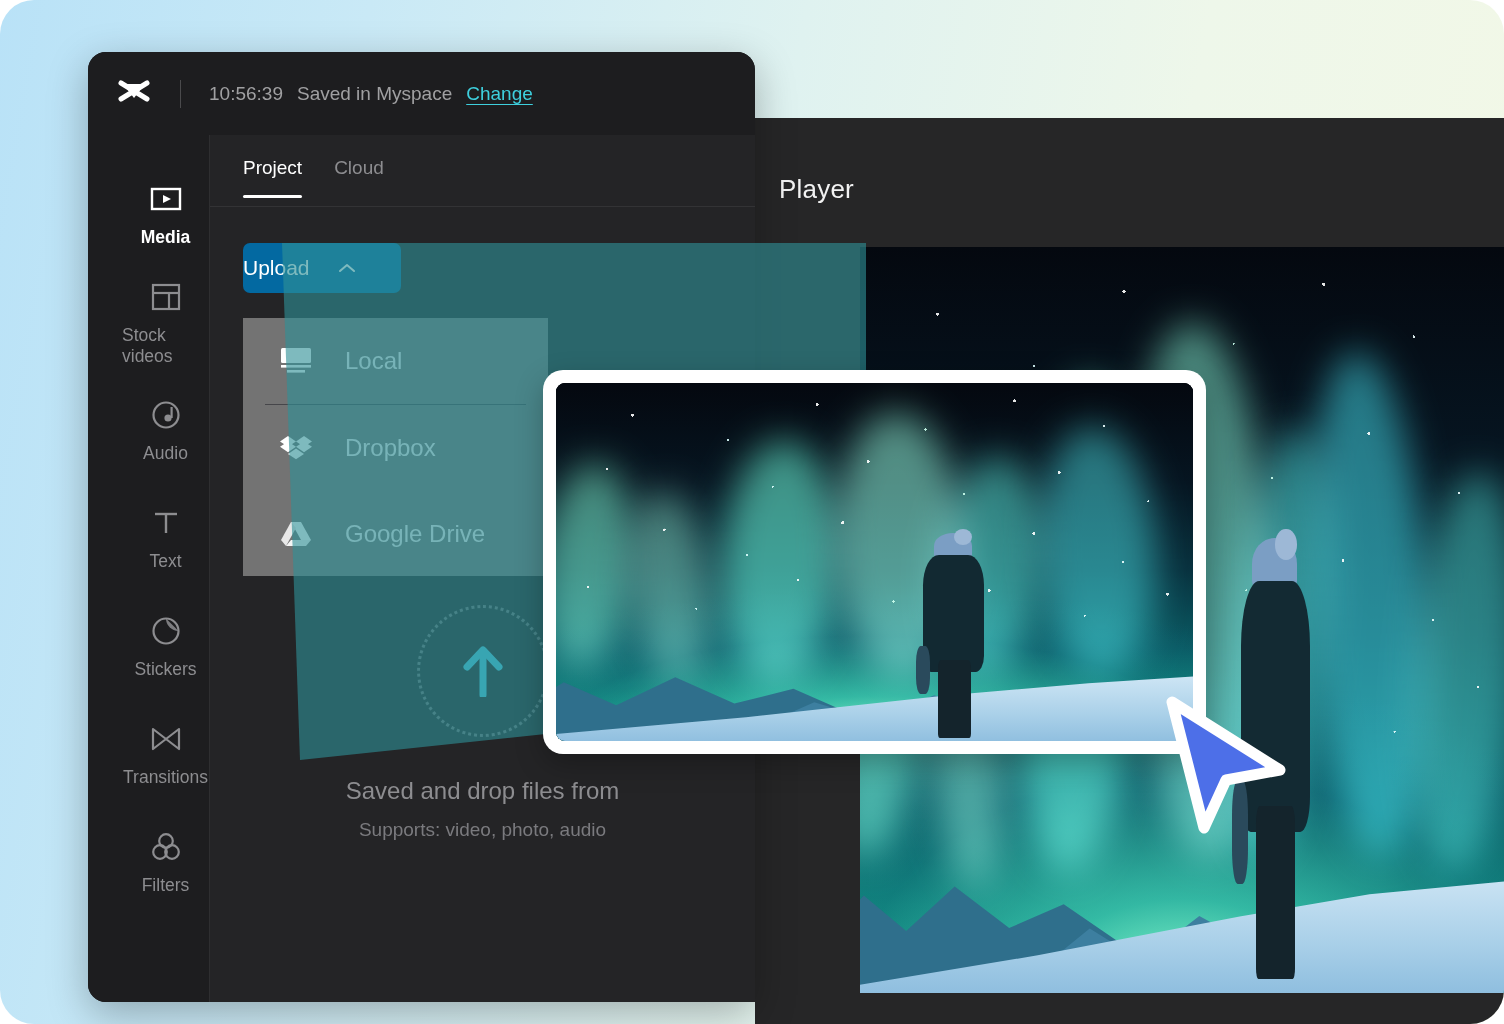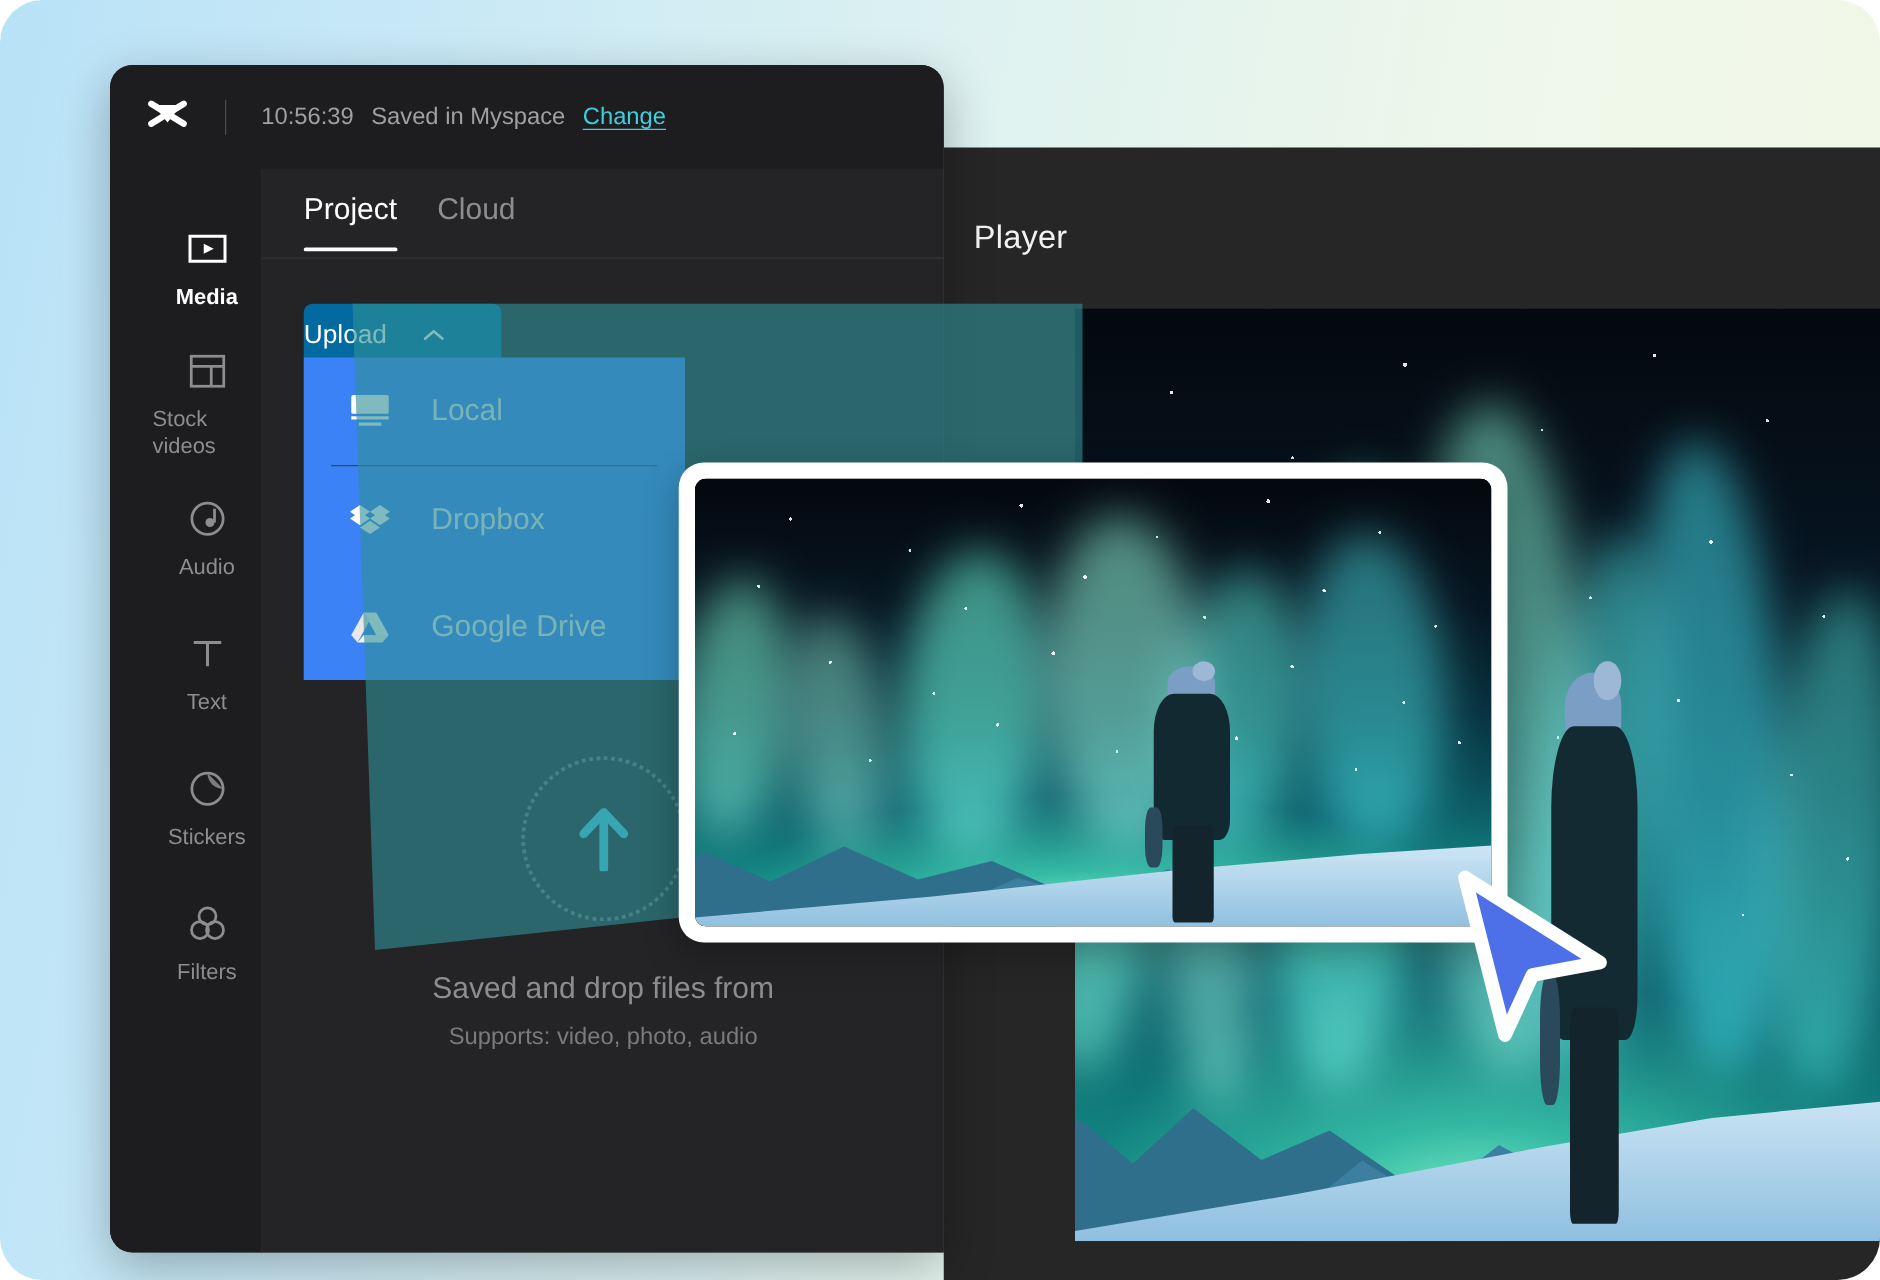--- a/index.html
+++ b/index.html
@@ -117,39 +117,39 @@
   .side-item .ico{ width:34px; height:34px; display:block; }
   .side-item .lbl{ font-size:17.5px; color:#8d8d90; }
   .side-item.active .lbl{ color:#ffffff; font-weight:bold; }
 
   
   #media-panel{ flex:1 1 auto; position:relative; background:#242426; }
   #tabs{
     height:72px; display:flex; align-items:center; gap:32px;
     padding-left:33px; border-bottom:1px solid #333335;
   }
-  .tab{ font-size:24px; color:#8d8d90; cursor:pointer; position:relative; padding-bottom:6px;}
+  .tab{ font-size:19px; color:#8d8d90; cursor:pointer; position:relative; padding-bottom:6px;}
   .tab.active{ color:#ffffff; }
   .tab.active::after{
     content:""; position:absolute; left:0; right:0; bottom:-13px;
     height:3px; background:#ffffff; border-radius:2px;
   }
 
   #upload-btn{
     position:absolute; left:33px; top:108px; width:158px; height:50px;
     background:#0369a1; border-radius:7px;
     display:flex; align-items:center; justify-content:flex-start; gap:28px;
     cursor:pointer;
   }
   #upload-label{ color:#fff; font-size:21px; }
   #chev{ width:18px; height:12px; }
 
   #upload-menu{
-    position:absolute; left:33px; top:151px; width:305px; height:258px;
-    background:#3b82f6; z-index:6;
+    position:absolute; left:33px; top:183px; width:305px; height:258px;
+    background:#737373; z-index:6;
   }
   .menu-item{
     height:86px; display:flex; align-items:center; padding-left:36px; gap:32px;
     cursor:pointer;
   }
   .menu-item .mi-label{ color:#ededee; font-size:24px; }
   .menu-sep{ height:1px; background:#46464a; margin:0 22px; }
 
   
   #dropzone{
@@ -290,20 +290,27 @@
 
         <div class="side-item">
           <svg class="ico" viewBox="0 0 34 34">
             <circle cx="17" cy="17" r="12.5" fill="none" stroke="#8d8d90" stroke-width="2.2"></circle>
             <path d="M29.5 17 A12.5 12.5 0 0 1 17 4.5 Z" fill="#8d8d90" opacity=".85"></path>
           </svg>
           <span class="lbl">Stickers</span>
         </div>
 
 
+        <div class="side-item">
+          <svg class="ico" viewBox="0 0 34 34">
+            <path d="M4 7 L17 17 L4 27 Z" fill="none" stroke="#8d8d90" stroke-width="2.2" stroke-linejoin="round"></path>
+            <path d="M30 7 L17 17 L30 27 Z" fill="none" stroke="#8d8d90" stroke-width="2.2" stroke-linejoin="round"></path>
+          </svg>
+          <span class="lbl">Transitions</span>
+        </div>
 
         <div class="side-item">
           <svg class="ico" viewBox="0 0 34 34">
             <circle cx="17" cy="11" r="6.8" fill="none" stroke="#8d8d90" stroke-width="2.2"></circle>
             <circle cx="11" cy="22" r="6.8" fill="none" stroke="#8d8d90" stroke-width="2.2"></circle>
             <circle cx="23" cy="22" r="6.8" fill="none" stroke="#8d8d90" stroke-width="2.2"></circle>
           </svg>
           <span class="lbl">Filters</span>
         </div>
       </div>

